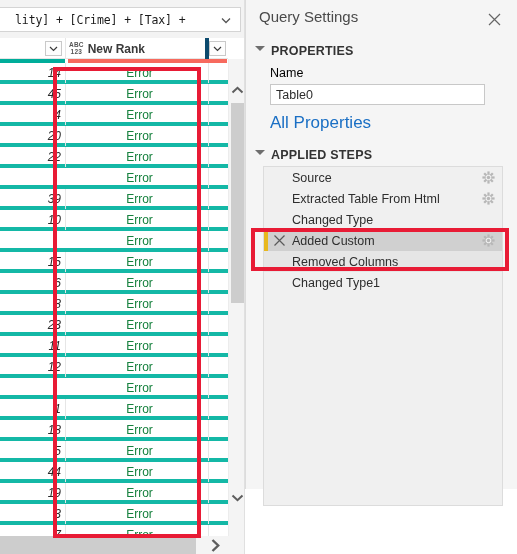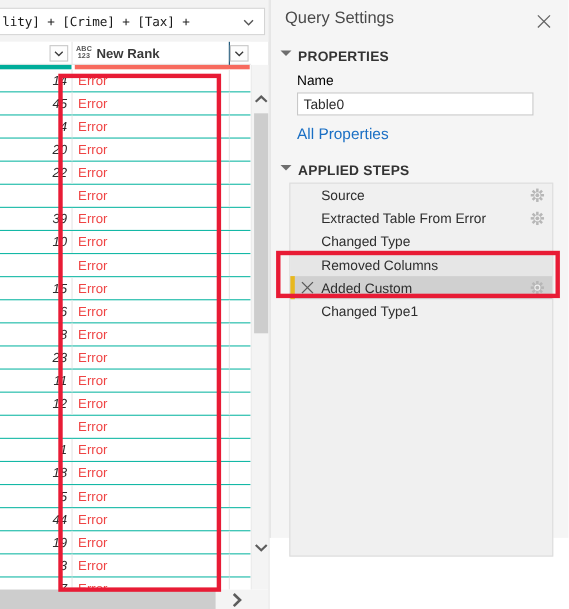--- a/index.html
+++ b/index.html
@@ -52,21 +52,21 @@
     border: 1px solid #d4d4d4;
     box-sizing: border-box;
     display: flex;
     align-items: center;
   }
   .formula-text {
     font-family: "DejaVu Sans Mono", "Liberation Mono", monospace;
     font-size: 11.5px;
     color: #1a1a1a;
     white-space: nowrap;
-    padding-left: 3px;
+    padding-left: 16px;
     letter-spacing: -0.1px;
   }
   .formula-chevron {
     position: absolute;
     right: 7px;
     top: 5px;
     width: 14px;
     height: 14px;
   }
 
@@ -83,21 +83,21 @@
   }
   .hdr-cell {
     position: absolute;
     top: 0;
     height: 21px;
     box-sizing: border-box;
     display: flex;
     align-items: center;
   }
   .hdr-cell-a { left: 0; width: 66px; border-right: 1px solid #e6e6e6; justify-content: flex-end; padding-right: 3px;}
-  .hdr-cell-b { left: 66px; width: 143px; border-right: 1px solid #0c4a6e; padding-left: 3px;}
+  .hdr-cell-b { left: 66px; width: 143px; border-right: 4px solid #0c4a6e; padding-left: 3px;}
   .hdr-cell-c { left: 209px; width: 19px; }
 
   .filter-btn {
     width: 17px;
     height: 15px;
     border: 1px solid #c9c9c9;
     background: #fdfdfd;
     box-sizing: border-box;
     display: flex;
     align-items: center;
@@ -140,21 +140,21 @@
     position: absolute;
     left: 0;
     top: 63px;
     width: 228px;
     height: 473px;
     overflow: hidden;
   }
   .grid-row {
     position: relative;
     height: 21px;
-    border-bottom: 1px solid #14b8a6;
+    border-bottom: 4px solid #14b8a6;
     box-sizing: border-box;
   }
   .cell-num {
     position: absolute;
     left: 0;
     top: 0;
     width: 66px;
     height: 20px;
     line-height: 20px;
     text-align: right;
@@ -169,21 +169,22 @@
     position: absolute;
     left: 66px;
     top: 0;
     width: 143px;
     height: 20px;
     line-height: 20px;
     padding-left: 5px;
     box-sizing: border-box;
     border-right: 1px solid #e6e6e6;
     font-size: 12px;
-    color: #ef4444;
+    color: #15803d;
+    text-align: center;
   }
   .cell-pad {
     position: absolute;
     left: 209px;
     top: 0;
     width: 19px;
     height: 20px;
   }
 
   
@@ -326,21 +327,21 @@
     font-family: "Liberation Sans", sans-serif;
     font-size: 12.5px;
     color: #2c2c2c;
     padding: 0 5px;
     outline: none;
   }
   .all-props {
     position: absolute;
     left: 24px;
     top: 113px;
-    font-size: 14px;
+    font-size: 17px;
     color: #1a6fc4;
     cursor: pointer;
     text-align: center;
   }
 
   .steps-box {
     position: absolute;
     left: 17px;
     top: 166px;
     width: 240px;
@@ -623,39 +624,36 @@
                 <rect x="0.5" y="6.6" width="15" height="2.8"></rect>
                 <rect x="6.6" y="0.5" width="2.8" height="15" transform="rotate(45 8 8)"></rect>
                 <rect x="0.5" y="6.6" width="15" height="2.8" transform="rotate(45 8 8)"></rect>
               </g>
               <circle cx="8" cy="8" r="3.4" fill="#f0f0f0"></circle>
               <circle cx="8" cy="8" r="2.1" fill="#b7b7b7"></circle>
             </svg>
           </span>
         </div>
         <div class="step">
-          <span>Extracted Table From Error</span>
+          <span>Extracted Table From Html</span>
           <span class="step-gear">
             <svg width="13" height="13" viewBox="0 0 16 16">
               <g fill="#b7b7b7">
                 <rect x="6.6" y="0.5" width="2.8" height="15"></rect>
                 <rect x="0.5" y="6.6" width="15" height="2.8"></rect>
                 <rect x="6.6" y="0.5" width="2.8" height="15" transform="rotate(45 8 8)"></rect>
                 <rect x="0.5" y="6.6" width="15" height="2.8" transform="rotate(45 8 8)"></rect>
               </g>
               <circle cx="8" cy="8" r="3.4" fill="#f0f0f0"></circle>
               <circle cx="8" cy="8" r="2.1" fill="#b7b7b7"></circle>
             </svg>
           </span>
         </div>
         <div class="step">
           <span>Changed Type</span>
-        </div>
-        <div class="step hovered">
-          <span>Removed Columns</span>
         </div>
         <div class="step selected">
           <span class="step-marker"></span>
           <span class="step-x">
             <svg width="13" height="13" viewBox="0 0 13 13">
               <path d="M1.5 1.5 L11.5 11.5 M11.5 1.5 L1.5 11.5" stroke="#5a5a5a" stroke-width="1.2" fill="none"></path>
             </svg>
           </span>
           <span>Added Custom</span>
           <span class="step-gear">
@@ -664,20 +662,23 @@
                 <rect x="6.6" y="0.5" width="2.8" height="15"></rect>
                 <rect x="0.5" y="6.6" width="15" height="2.8"></rect>
                 <rect x="6.6" y="0.5" width="2.8" height="15" transform="rotate(45 8 8)"></rect>
                 <rect x="0.5" y="6.6" width="15" height="2.8" transform="rotate(45 8 8)"></rect>
               </g>
               <circle cx="8" cy="8" r="3.4" fill="#f0f0f0"></circle>
               <circle cx="8" cy="8" r="2.1" fill="#b7b7b7"></circle>
             </svg>
           </span>
         </div>
+        <div class="step hovered">
+          <span>Removed Columns</span>
+        </div>
         <div class="step">
           <span>Changed Type1</span>
         </div>
       </div>
 
     <div class="anno-steps" style="border-color: rgb(232, 27, 53);"></div>
   </div>
 
 </div>
 

